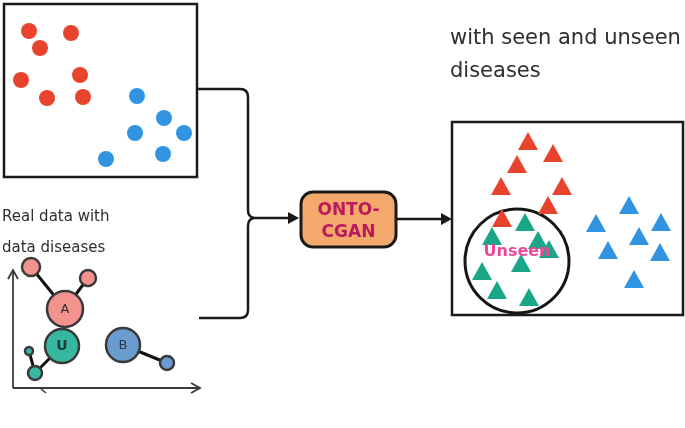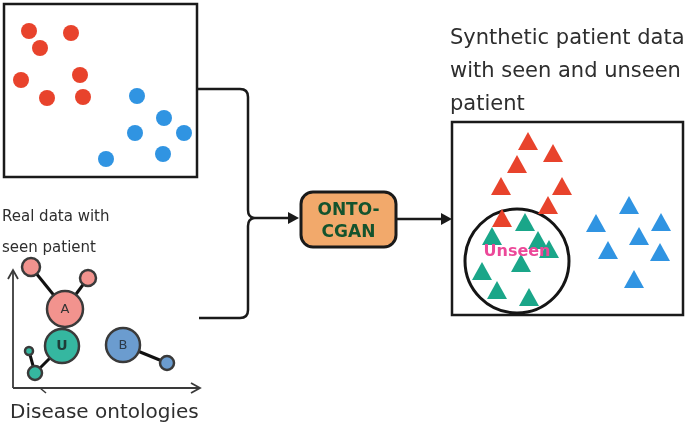--- a/index.html
+++ b/index.html
@@ -5,21 +5,21 @@
   html,body{margin:0;padding:0;background:#fff;}
   #stage{position:relative;width:685px;height:428px;background:#ffffff;overflow:hidden;
          font-family:"DejaVu Sans","Liberation Sans",sans-serif;}
   #diagram-svg{position:absolute;left:0;top:0;}
   .lbl{position:absolute;color:#2E2E2E;}
   .lbl div{white-space:nowrap;}
   #real-label{left:2px;top:181px;font-size:15px;line-height:31px;margin-top:20px;}
   #onto-label{left:10px;top:399px;font-size:20px;}
   #syn-title{left:450px;top:21px;font-size:21px;line-height:33px;}
   #gan-label{left:301px;top:198px;width:95px;text-align:center;font-size:17px;line-height:22px;
-             font-weight:bold;color:#14532d;}
+             font-weight:bold;color:#be185d;}
   #unseen-label{left:457px;top:239px;width:120px;text-align:center;font-size:16px;line-height:23px;
                 font-weight:bold;color:#ec4899;}
   .node-letter{position:absolute;width:30px;text-align:center;color:#333;}
   #node-a{left:50px;top:301px;font-size:13px;}
   #node-u{left:47px;top:337px;font-size:14px;font-weight:bold;color:#1e3d38;}
   #node-b{left:108px;top:337px;font-size:13px;color:#2b3a4a;}
 </style>
 </head>
 <body>
 
@@ -84,29 +84,27 @@
       <polygon points="596,214 586,232 606,232" fill="#3094E2"></polygon>
       <polygon points="661,213 651,231 671,231" fill="#3094E2"></polygon>
       <polygon points="639,227 629,245 649,245" fill="#3094E2"></polygon>
       <polygon points="608,241 598,259 618,259" fill="#3094E2"></polygon>
       <polygon points="660,243 650,261 670,261" fill="#3094E2"></polygon>
       <polygon points="634,270 624,288 644,288" fill="#3094E2"></polygon>
     </svg>
 
   <div class="lbl" id="real-label">
     <div>Real data with</div>
-    <div>seen patient</div>
+    <div>data diseases</div>
   </div>
 
-  <div class="lbl" id="onto-label">Disease ontologies</div>
 
   <div class="lbl" id="syn-title">
-    <div>Synthetic patient data</div>
     <div>with seen and unseen</div>
-    <div>patient</div>
+    <div>diseases</div>
   </div>
 
   <div class="lbl" id="gan-label">
     <div>ONTO-</div>
     <div>CGAN</div>
   </div>
 
   <div class="lbl" id="unseen-label">
     <div>Unseen</div>
   </div>

